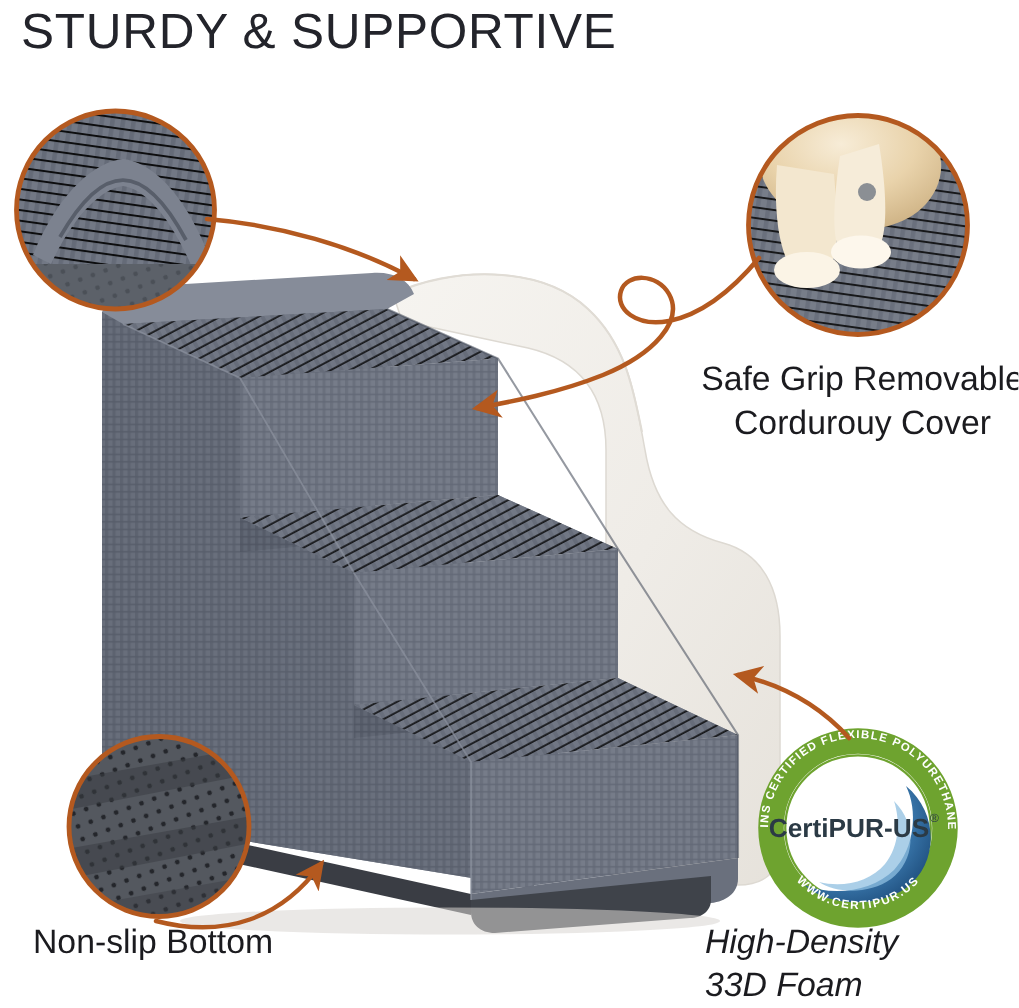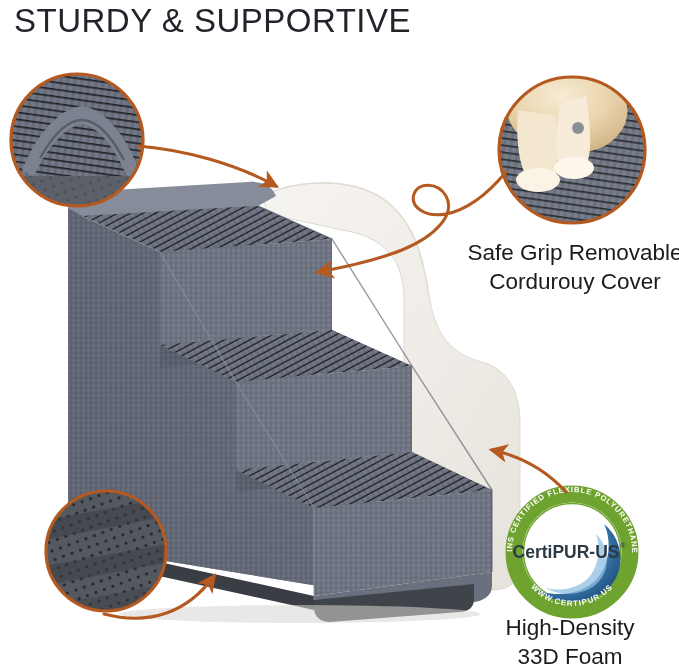--- a/index.html
+++ b/index.html
@@ -36,21 +36,21 @@
     position: absolute;
     color: #1b1b1f;
     font-size: 22.5px;
     line-height: 1.28;
     font-weight: 400;
     white-space: pre-line;
   }
   #label-handle      { left: 149px; top: 88px;  text-align: left; }
   #label-cover       { left: 452px; top: 239px; text-align: center; width: 246px; }
   #label-nonslip     { left: 22px;  top: 614px; text-align: left; }
-  #label-foam        { left: 470px; top: 614px; text-align: center; width: 200px; }
+  #label-foam        { left: 470px; top: 614px; width: 200px; font-style: italic; }
 
   
   #art {
     position: absolute;
     left: 0; top: 0;
     width: 679px;
     height: 672px;
   }
 
   
@@ -286,17 +286,18 @@
       <path d="M 104,614 C 150,626 188,612 214,576" marker-end="url(#ah)"></path>
 
       <path d="M 566,492 C 546,470 520,456 492,450" marker-end="url(#ah)"></path>
     </g>
   </svg>
 
 
   <div class="label" id="label-cover">Safe Grip Removable
 Cordurouy Cover</div>
 
+  <div class="label" id="label-nonslip">Non-slip Bottom</div>
 
   <div class="label" id="label-foam">High-Density
 33D Foam</div>
 
 </div>
 
 </body></html>

